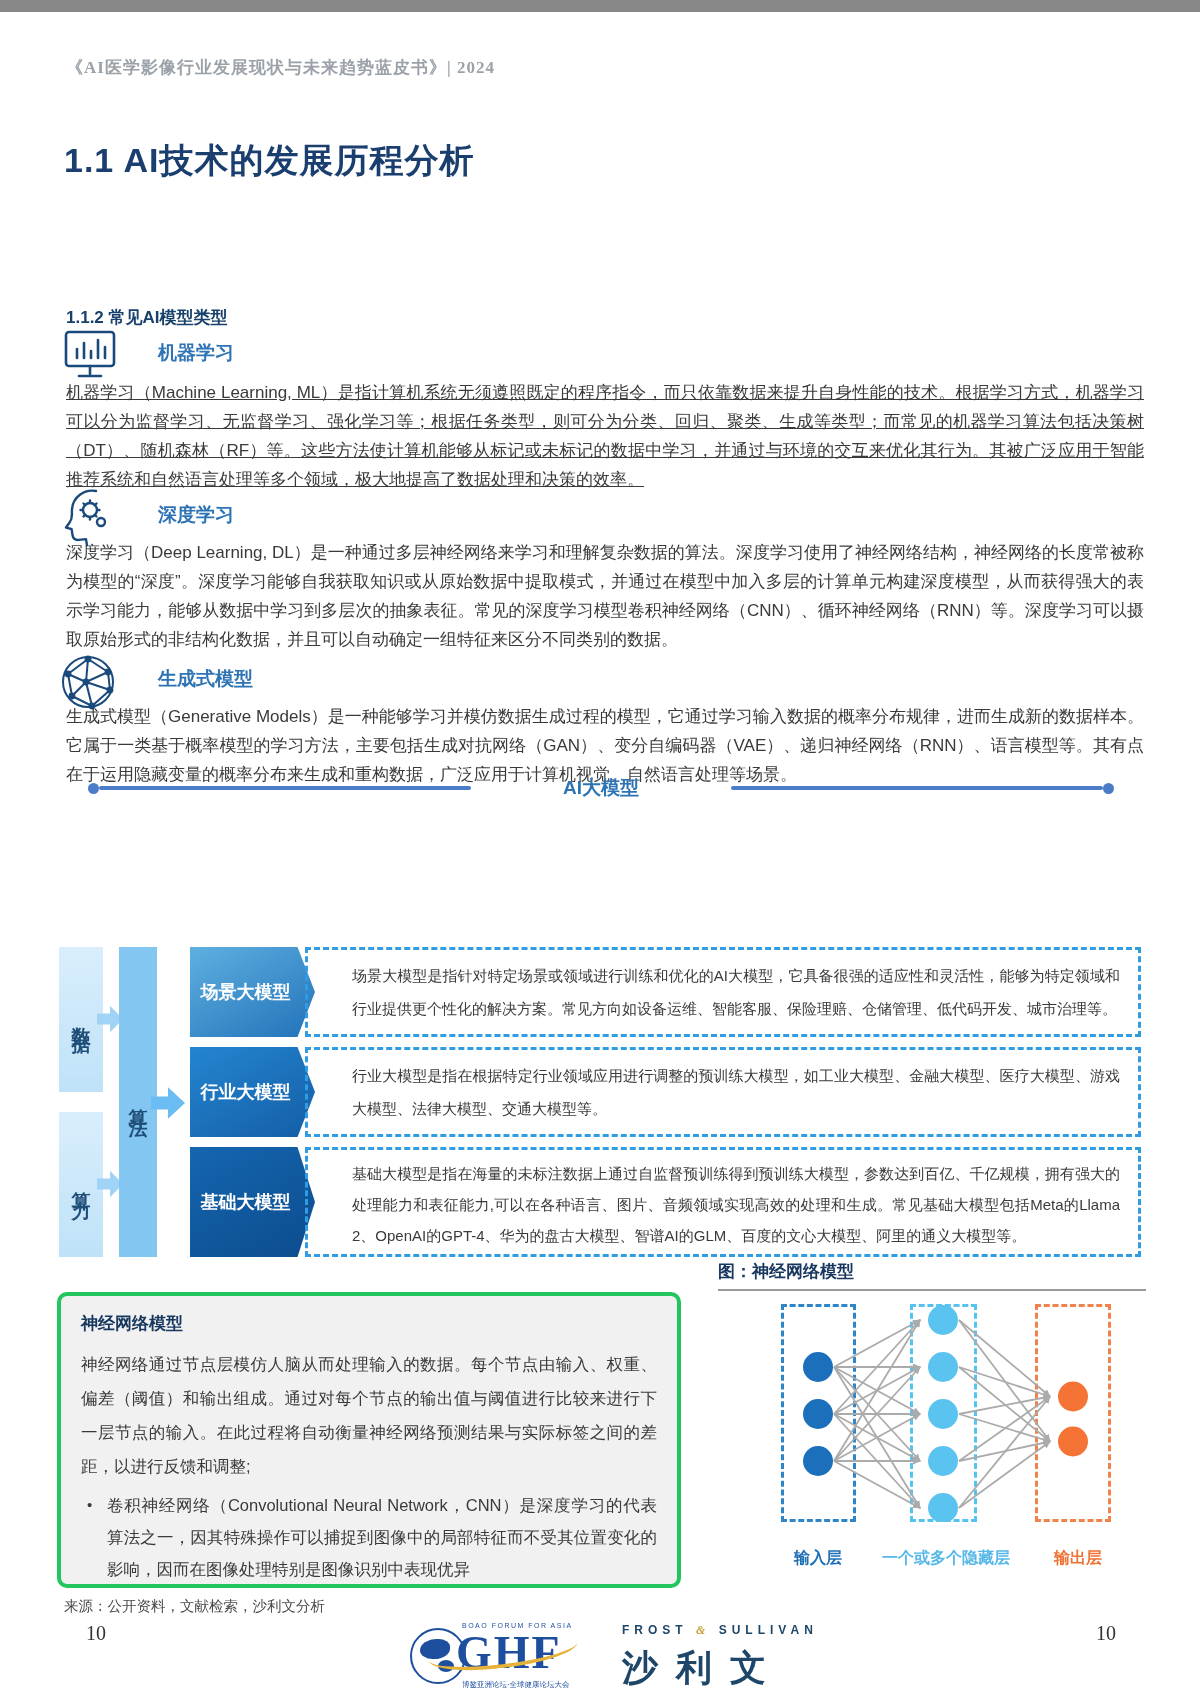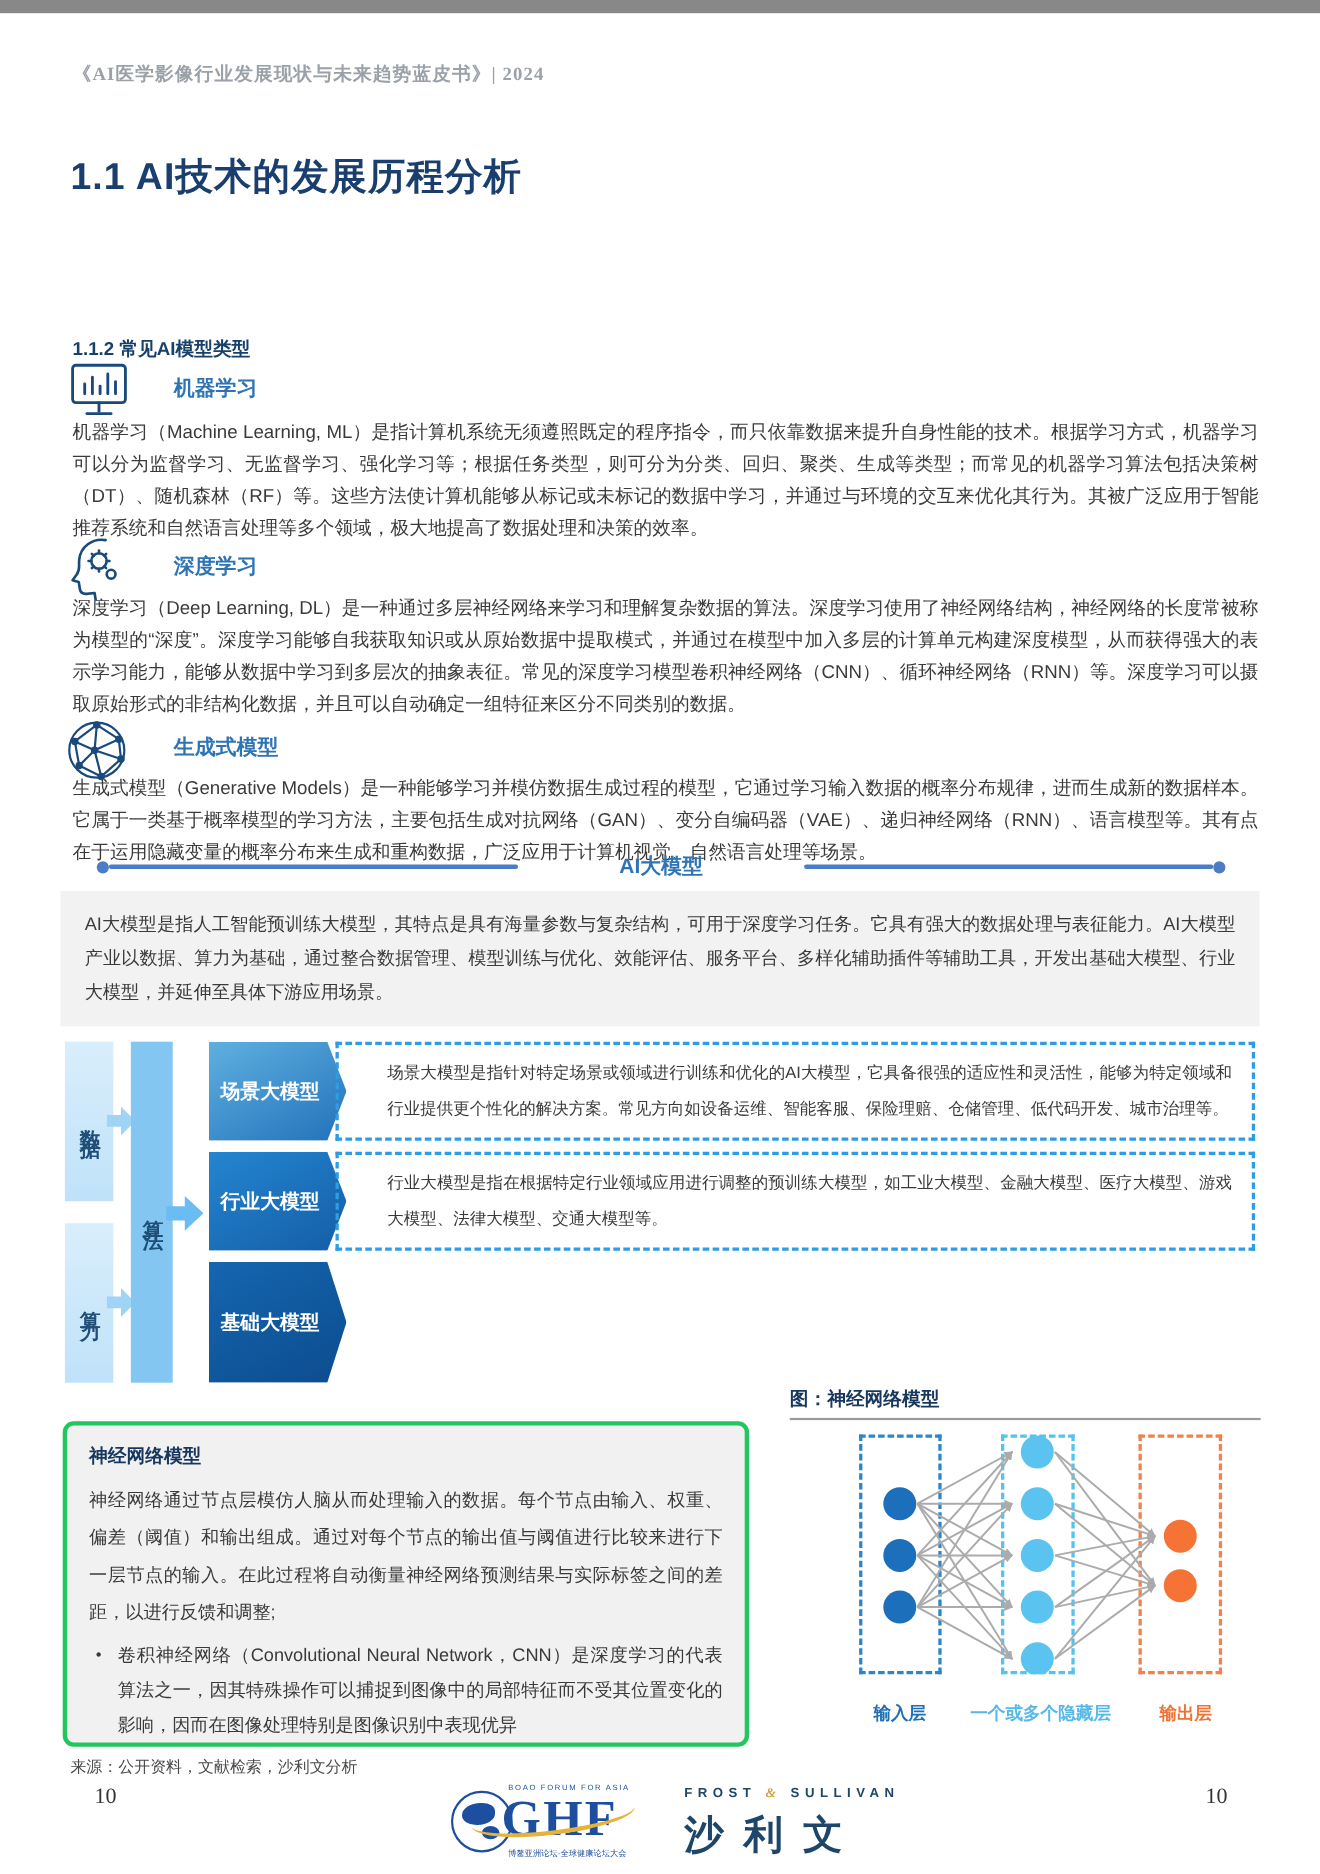--- a/index.html
+++ b/index.html
@@ -153,21 +153,21 @@
       <line x1="13" y1="28" x2="13" y2="19"></line>
         <line x1="20" y1="28" x2="20" y2="13"></line>
       <line x1="27" y1="28" x2="27" y2="21"></line>
         <line x1="34" y1="28" x2="34" y2="10"></line>
       <line x1="41" y1="28" x2="41" y2="17"></line>
       <line x1="26" y1="36" x2="26" y2="44"></line>
         <line x1="15" y1="46" x2="37" y2="46"></line>
     </svg>
   </span>
   <div class="m-title" style="top:328px;">机器学习</div>
-  <div class="m-body" style="top:366px;">机器学习（Machine Learning, ML）是指计算机系统无须遵照既定的程序指令，而只依靠数据来提升自身性能的技术。根据学习方式，机器学习可以分为监督学习、无监督学习、强化学习等；根据任务类型，则可分为分类、回归、聚类、生成等类型；而常见的机器学习算法包括决策树（DT）、随机森林（RF）等。这些方法使计算机能够从标记或未标记的数据中学习，并通过与环境的交互来优化其行为。其被广泛应用于智能推荐系统和自然语言处理等多个领域，极大地提高了数据处理和决策的效率。</div>
+  <div class="m-body" style="top:366px;text-decoration:underline;">机器学习（Machine Learning, ML）是指计算机系统无须遵照既定的程序指令，而只依靠数据来提升自身性能的技术。根据学习方式，机器学习可以分为监督学习、无监督学习、强化学习等；根据任务类型，则可分为分类、回归、聚类、生成等类型；而常见的机器学习算法包括决策树（DT）、随机森林（RF）等。这些方法使计算机能够从标记或未标记的数据中学习，并通过与环境的交互来优化其行为。其被广泛应用于智能推荐系统和自然语言处理等多个领域，极大地提高了数据处理和决策的效率。</div>
 
   <span class="m-icon" style="left:62px; top:476px;">
     <svg width="56" height="58" viewBox="0 0 56 58" fill="none" stroke="#1a4a7c" stroke-width="2.4" stroke-linecap="round" stroke-linejoin="round">
       <path d="M34 3 C22 1 11 9 10 21 c-0.6 6 1.2 9 -2.4 13.5 L4 39.5 l5.6 1.6 1 6.4 c0.5 3 3 4.6 6 4.4 l7.4 -0.8 1 6.4"></path>
       <circle cx="28" cy="22" r="7"></circle>
       <line x1="28" y1="12.5" x2="28" y2="15"></line>
         <line x1="28" y1="29" x2="28" y2="31.5"></line>
       <line x1="18.5" y1="22" x2="21" y2="22"></line>
         <line x1="35" y1="22" x2="37.5" y2="22"></line>
       <line x1="21.5" y1="15.5" x2="23.2" y2="17.2"></line>
@@ -201,21 +201,20 @@
   <div class="m-body" style="top:690px;">生成式模型（Generative Models）是一种能够学习并模仿数据生成过程的模型，它通过学习输入数据的概率分布规律，进而生成新的数据样本。它属于一类基于概率模型的学习方法，主要包括生成对抗网络（GAN）、变分自编码器（VAE）、递归神经网络（RNN）、语言模型等。其有点在于运用隐藏变量的概率分布来生成和重构数据，广泛应用于计算机视觉、自然语言处理等场景。</div>
 
   <div class="divider">
     <span class="dot"></span>
     <span class="line"></span>
     <span class="lbl">AI大模型</span>
     <span class="line"></span>
     <span class="dot"></span>
   </div>
 
-  <div class="intro-box">AI大模型是指人工智能预训练大模型，其特点是具有海量参数与复杂结构，可用于深度学习任务。它具有强大的数据处理与表征能力。AI大模型产业以数据、算力为基础，通过整合数据管理、模型训练与优化、效能评估、服务平台、多样化辅助插件等辅助工具，开发出基础大模型、行业大模型，并延伸至具体下游应用场景。</div>
 
   <div class="diagram">
     <div class="vbox data">
       <span class="vtext">数据</span>
     </div>
     <div class="vbox power">
       <span class="vtext">算力</span>
     </div>
     <span class="block-arrow arrow-data"></span>
     <span class="block-arrow arrow-power"></span>
@@ -223,20 +222,21 @@
       <span class="vtext">算法</span>
     </div>
     <span class="block-arrow arrow-algo"></span>
 
     <div class="chevron chev-1">场景大模型</div>
     <div class="chevron chev-2">行业大模型</div>
     <div class="chevron chev-3">基础大模型</div>
 
     <div class="dash-box dash-1">场景大模型是指针对特定场景或领域进行训练和优化的AI大模型，它具备很强的适应性和灵活性，能够为特定领域和行业提供更个性化的解决方案。常见方向如设备运维、智能客服、保险理赔、仓储管理、低代码开发、城市治理等。</div>
     <div class="dash-box dash-2">行业大模型是指在根据特定行业领域应用进行调整的预训练大模型，如工业大模型、金融大模型、医疗大模型、游戏大模型、法律大模型、交通大模型等。</div>
+    <div class="dash-box dash-3">基础大模型是指在海量的未标注数据上通过自监督预训练得到预训练大模型，参数达到百亿、千亿规模，拥有强大的处理能力和表征能力,可以在各种语言、图片、音频领域实现高效的处理和生成。常见基础大模型包括Meta的Llama 2、OpenAI的GPT-4、华为的盘古大模型、智谱AI的GLM、百度的文心大模型、阿里的通义大模型等。</div>
   </div>
 
   <div class="nn-panel">
     <div class="pnl-title">神经网络模型</div>
     <div class="pnl-body">神经网络通过节点层模仿人脑从而处理输入的数据。每个节点由输入、权重、偏差（阈值）和输出组成。通过对每个节点的输出值与阈值进行比较来进行下一层节点的输入。在此过程将自动衡量神经网络预测结果与实际标签之间的差距，以进行反馈和调整;</div>
     <div class="pnl-bullet">
       <span class="bm">•</span>
       <span class="bt">卷积神经网络（Convolutional Neural Network，CNN）是深度学习的代表算法之一，因其特殊操作可以捕捉到图像中的局部特征而不受其位置变化的影响，因而在图像处理特别是图像识别中表现优异</span>
     </div>
   </div>

